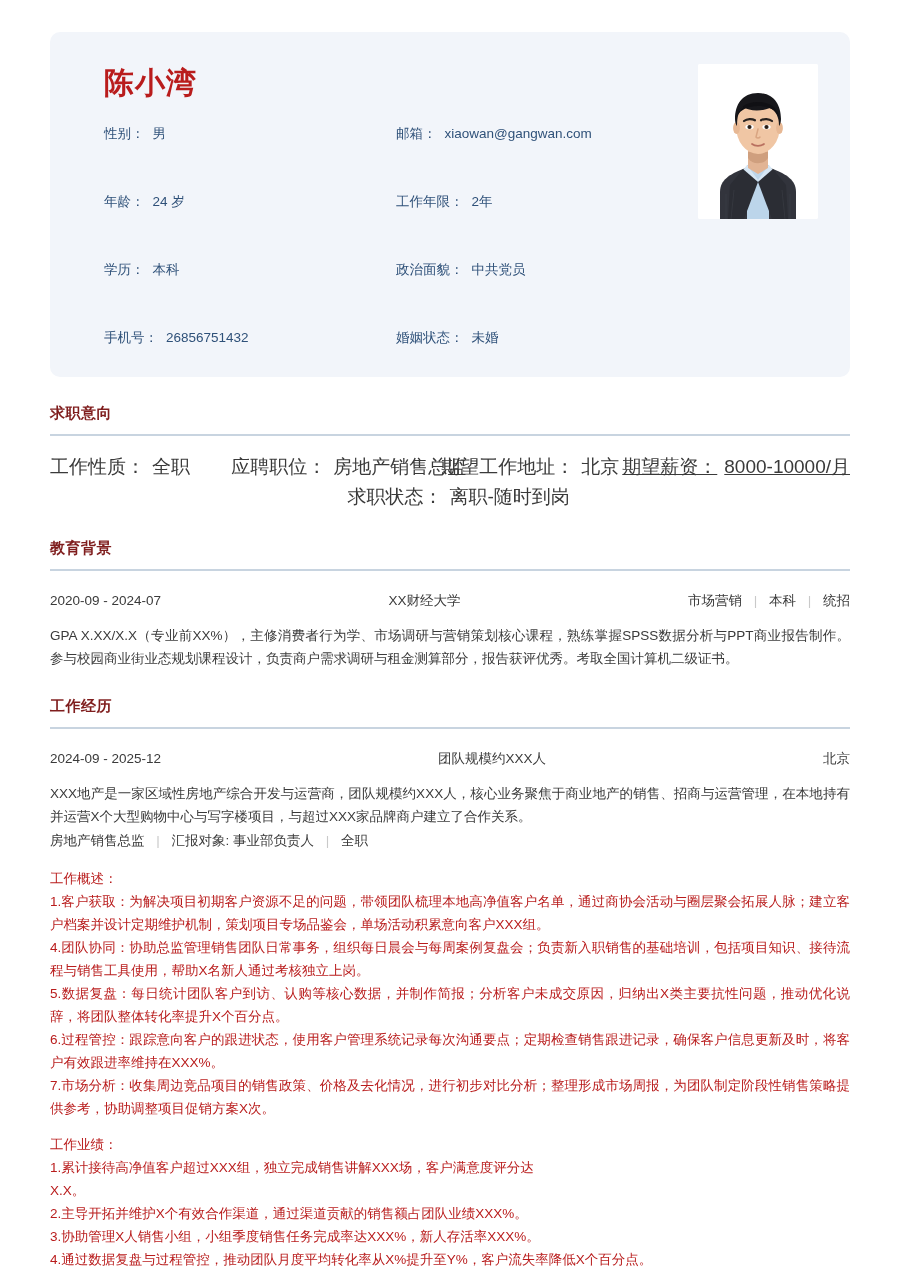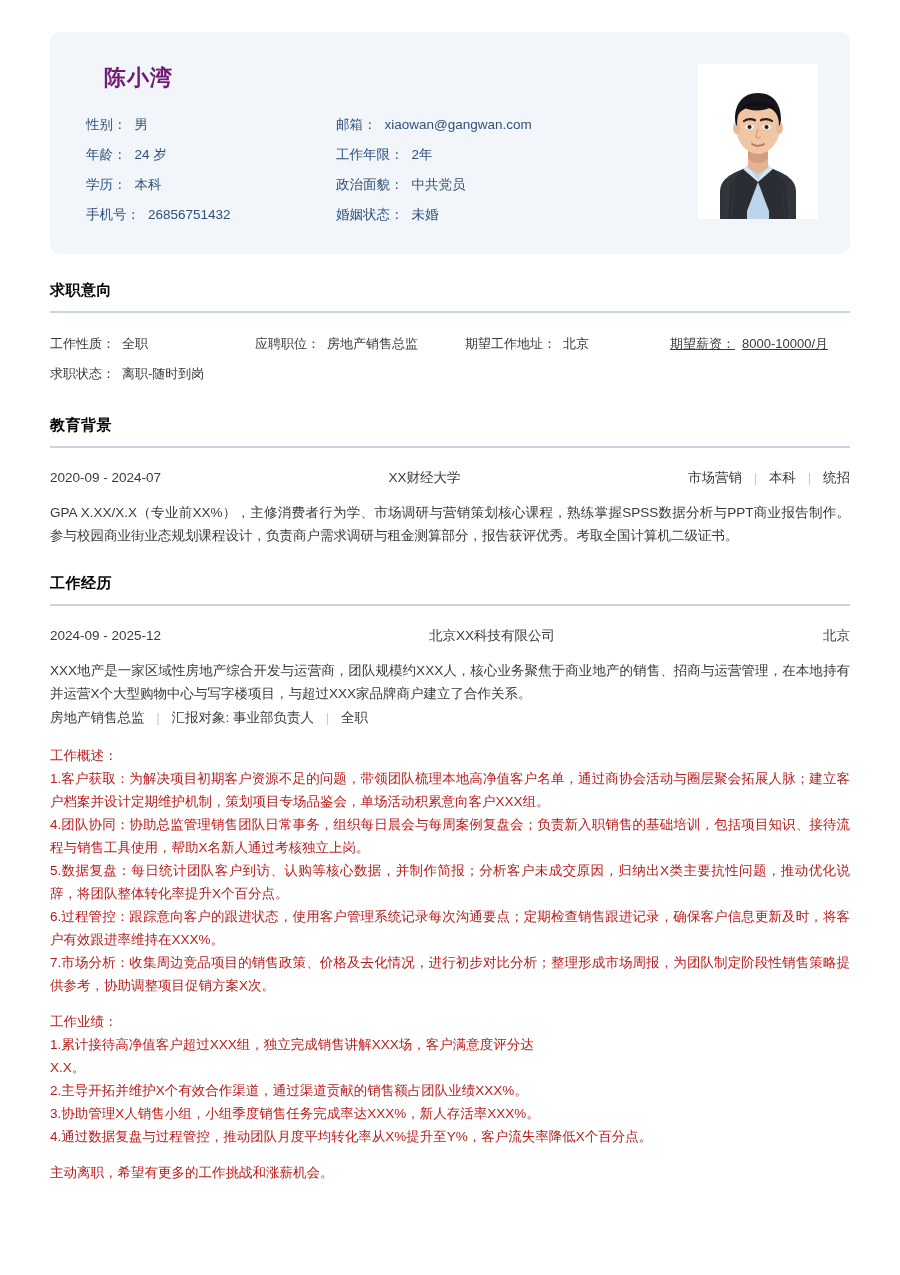--- a/index.html
+++ b/index.html
@@ -33,32 +33,34 @@
     align-items: flex-start;
     justify-content: space-between;
     box-sizing: border-box;
     min-height: 212px;
   }
   .header-left {
     flex: 1 1 auto;
     padding-top: 8px;
   }
   .cand-name {
-    font-size: 22px;
+    font-size: 30px;
     font-weight: bold;
-    color: #701a75;
+    color: #b91c1c;
     letter-spacing: 1px;
     margin: 0 0 22px 18px;
     line-height: 1.1;
   }
   .info-grid {
     display: grid;
     grid-template-columns: 250px 1fr;
     row-gap: 4px;
     column-gap: 0px;
+    margin-left: 18px;
+    gap: 42px;
   }
   .info-item {
     display: flex;
     align-items: baseline;
     font-size: 13.5px;
     color: #2f5179;
     line-height: 26px;
     white-space: nowrap;
   }
   .info-label {
@@ -82,21 +84,21 @@
   }
   .photo-frame svg { display: block; }
 
   
   .section {
     margin-top: 26px;
   }
   .section-title {
     font-size: 15px;
     font-weight: bold;
-    color: #000000;
+    color: #7f1d1d;
     letter-spacing: 0.5px;
     line-height: 20px;
     margin-bottom: 11px;
   }
   .section-rule {
     height: 2px;
     background: #c8d4e0;
     width: 100%;
     margin-bottom: 16px;
   }
@@ -121,24 +123,25 @@
     color: #3a3a3a;
   }
   .sep {
     color: #c9c9c9;
     margin: 0 8px;
     font-weight: 300;
   }
 
   .intent-row {
     display: flex;
-    font-size: 13px;
+    font-size: 19px;
     color: #3a3a3a;
     line-height: 30px;
     white-space: nowrap;
+    justify-content: center;
   }
   .intent-cell { display: flex; align-items: baseline; }
   .intent-cell .lbl { color: #3a3a3a; }
   .intent-cell .val { color: #3a3a3a; margin-left: 7px; }
   .intent-c1 { width: 205px; }
   .intent-c2 { width: 210px; }
   .intent-c3 { width: 205px; }
   .intent-c4 { width: auto; text-decoration: underline; }
 
   .para {
@@ -313,21 +316,21 @@
     </div>
   </div>
 
   <div class="section">
     <div class="section-title">工作经历</div>
     <div class="section-rule"></div>
 
     <div>
       <div class="row-3">
         <div class="left">2024-09 - 2025-12</div>
-        <div class="mid">北京XX科技有限公司</div>
+        <div class="mid">团队规模约XXX人</div>
         <div class="right">北京</div>
       </div>
 
       <div class="para">XXX地产是一家区域性房地产综合开发与运营商，团队规模约XXX人，核心业务聚焦于商业地产的销售、招商与运营管理，在本地持有并运营X个大型购物中心与写字楼项目，与超过XXX家品牌商户建立了合作关系。</div>
 
       <div class="meta-line">
         <span>房地产销售总监</span>
         <span class="sep">|</span>
         <span>汇报对象: 事业部负责人</span>
         <span class="sep">|</span>

